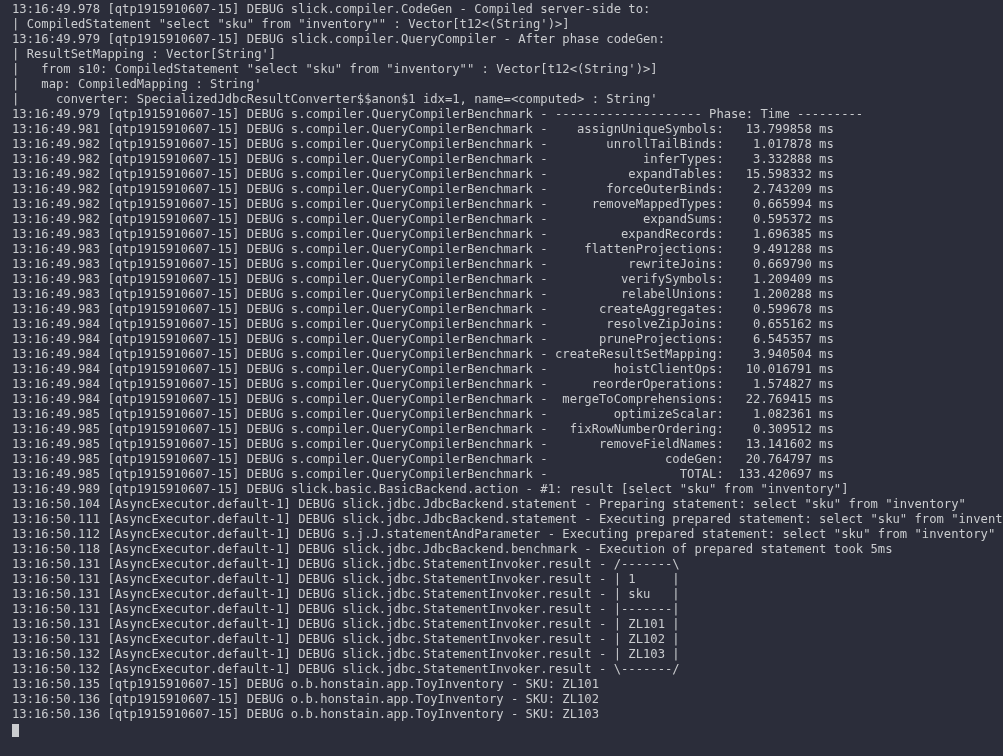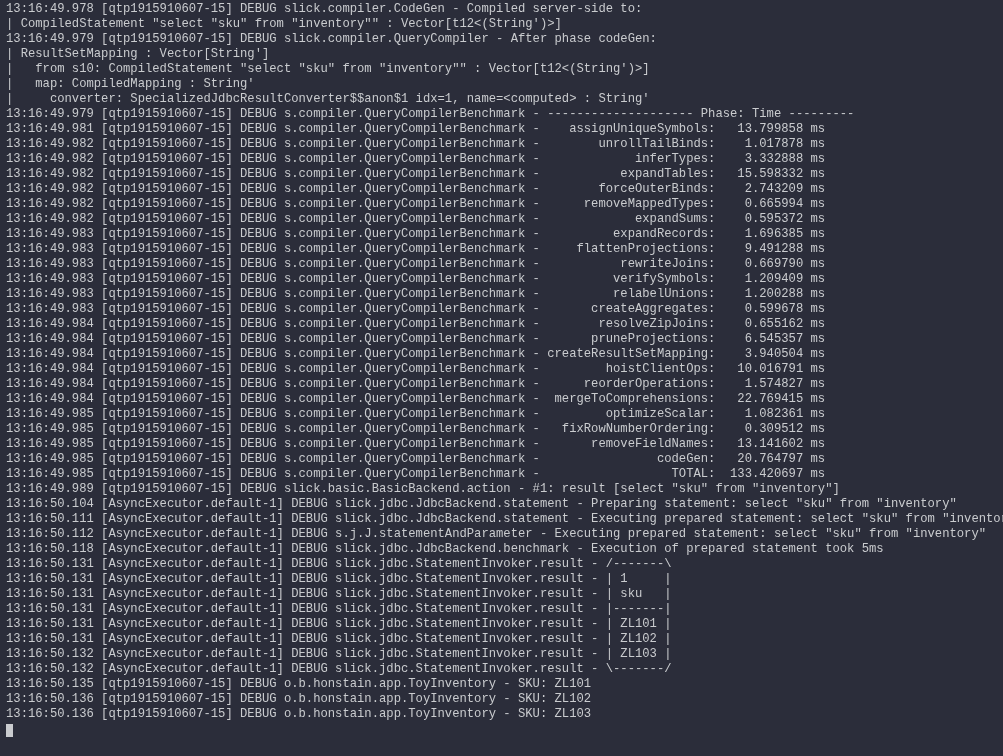--- a/index.html
+++ b/index.html
@@ -8,23 +8,22 @@
     background: #2b2d3a;
     color: #cacccf;
     font-family: "DejaVu Sans Mono", "Liberation Mono", Consolas, monospace;
     font-size: 12.2px;
     line-height: 15px;
     width: 1003px;
     height: 756px;
     overflow: hidden;
   }
   .terminal {
-    padding: 2px 0 2px 6px;
+    padding: 2px 0 2px 12px;
     white-space: pre;
-    font-family: Liberation Mono, monospace;
   }
   .line {
     display: block;
   }
   .cursor {
     display: inline-block;
     width: 7px;
     height: 13px;
     background: #cacccf;
     vertical-align: bottom;

